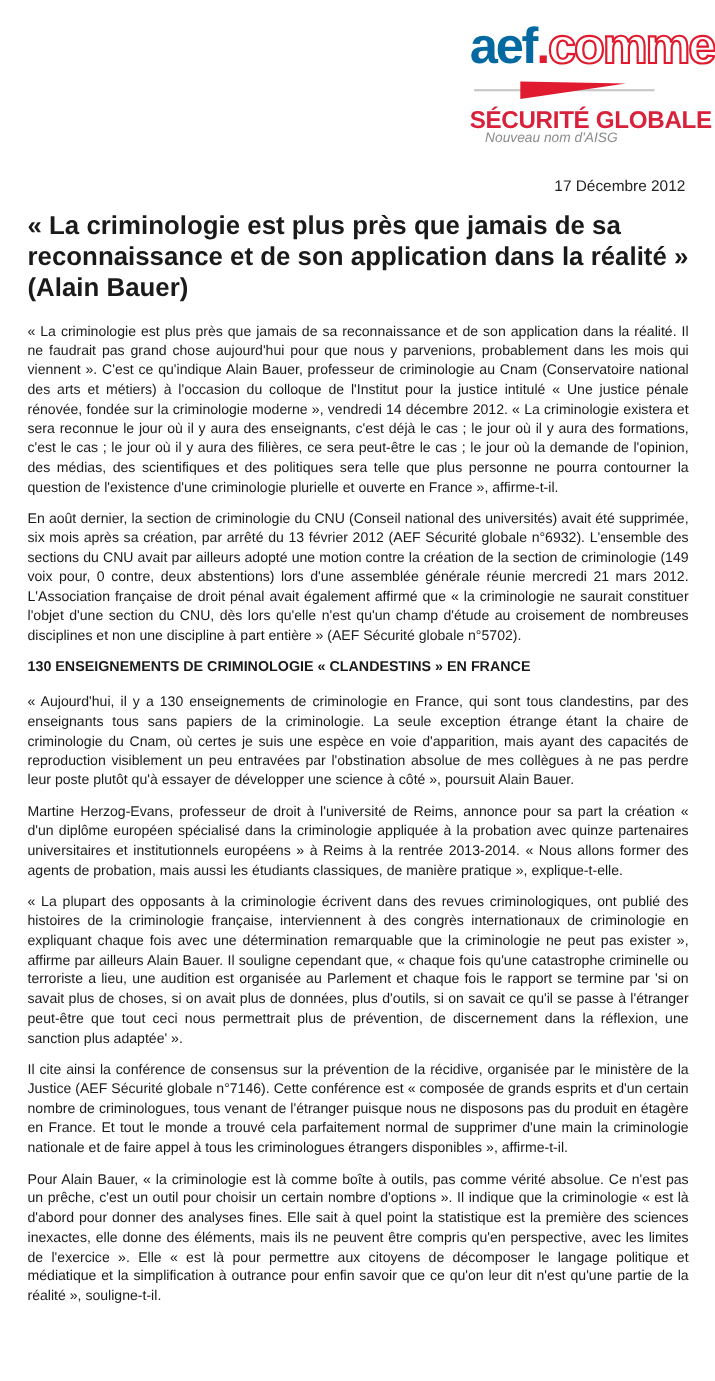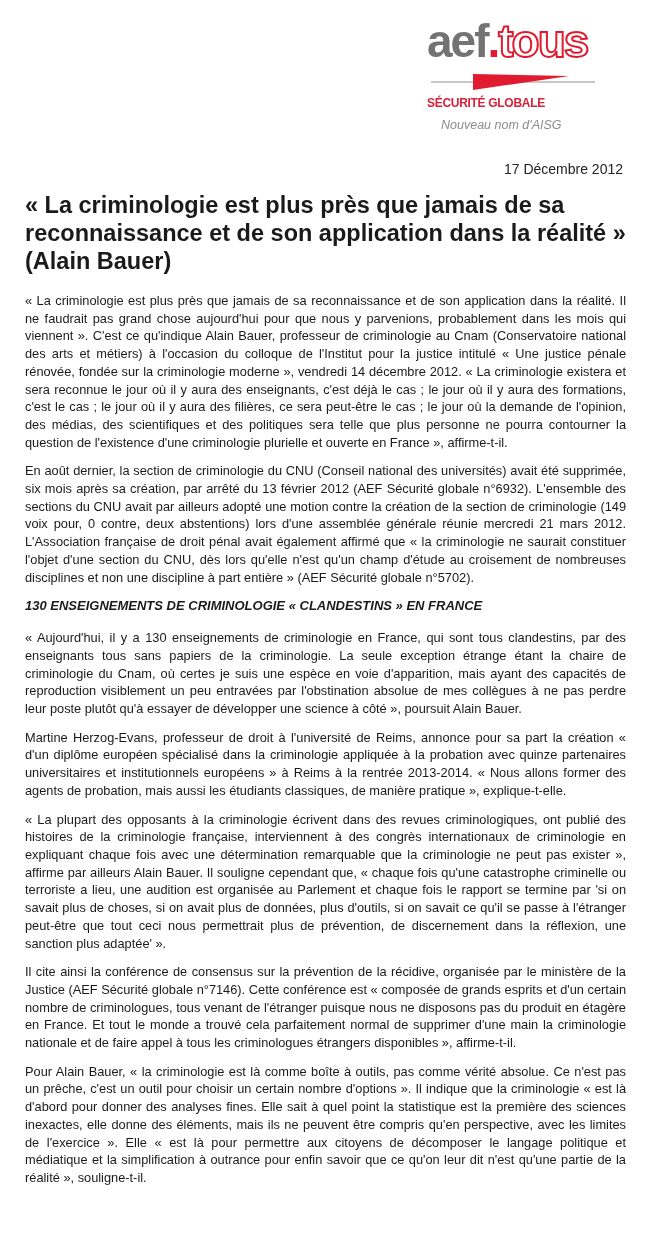--- a/index.html
+++ b/index.html
@@ -1,43 +1,43 @@
 <!DOCTYPE html>
 <html><head>
 <meta charset="utf-8">
 <style>
   html, body { margin: 0; padding: 0; background: #ffffff; }
   body { width: 650px; height: 1255px; position: relative; overflow: hidden;
          font-family: "Liberation Sans", sans-serif; color: #1a1a1a; }
   .logo { position: absolute; left: 425px; top: 14px; width: 175px; height: 120px; }
   .logo-word { position: absolute; left: 2px; top: 2px; font-weight: bold; font-size: 46px;
                line-height: 50px; letter-spacing: -2px; font-family: "Liberation Sans", sans-serif; }
-  .logo-aef { color: #737373; margin-top: 14px; }
+  .logo-aef { color: #0369a1; margin-top: 14px; }
   .logo-dot { color: #e01b2f; }
   .logo-info { color: #fff; -webkit-text-stroke: 2px #e01b2f; }
   .logo-line { position: absolute; left: 6px; top: 67px; width: 164px; height: 2px; background: #c8c8c8; }
   .logo-arrow { position: absolute; left: 48px; top: 60px; width: 0; height: 0;
                 border-top: 2px solid transparent; border-bottom: 14px solid transparent;
                 border-left: 96px solid #e01b2f; }
-  .logo-secu { position: absolute; left: 2px; top: 82px; font-weight: bold; font-size: 12px;
+  .logo-secu { position: absolute; left: 2px; top: 82px; font-weight: bold; font-size: 22px;
                color: #d8213a; letter-spacing: -0.3px; white-space: nowrap; }
   .logo-sub { position: absolute; left: 16px; top: 104px; font-weight: normal; font-style: italic;
               font-size: 12.5px; color: #8c8c8c; white-space: nowrap; }
   .date { position: absolute; right: 27px; top: 161px; font-size: 14px; color: #222; margin-left: 48px; }
   .title { position: absolute; left: 25px; top: 191px; width: 610px; margin: 0;
            font-size: 23.5px; font-weight: bold; line-height: 28px; color: #1a1a1a; }
   .content { position: absolute; left: 25px; top: 292px; width: 601px; }
   .para { margin: 0 0 11px 0; font-size: 12.8px; line-height: 17.7px; text-align: justify; }
-  .heading { margin: 6px 0 15px 0; font-size: 13px; font-weight: bold; line-height: 17px; font-style: italic; }
+  .heading { margin: 6px 0 15px 0; font-size: 13px; font-weight: bold; line-height: 17px; }
 </style>
 </head>
 <body>
 
 <div class="logo">
-  <div class="logo-word"><span class="logo-aef">aef</span><span class="logo-dot">.</span><span class="logo-info">tous</span></div>
+  <div class="logo-word"><span class="logo-aef">aef</span><span class="logo-dot">.</span><span class="logo-info">comme</span></div>
   <div class="logo-line"></div>
   <div class="logo-arrow"></div>
   <div class="logo-secu">SÉCURITÉ GLOBALE</div>
   <div class="logo-sub">Nouveau nom d'AISG</div>
 </div>
 
 <div class="date">17 Décembre 2012</div>
 
 <h1 class="title">« La criminologie est plus près que jamais de sa reconnaissance et de son application dans la réalité » (Alain Bauer)</h1>
 

